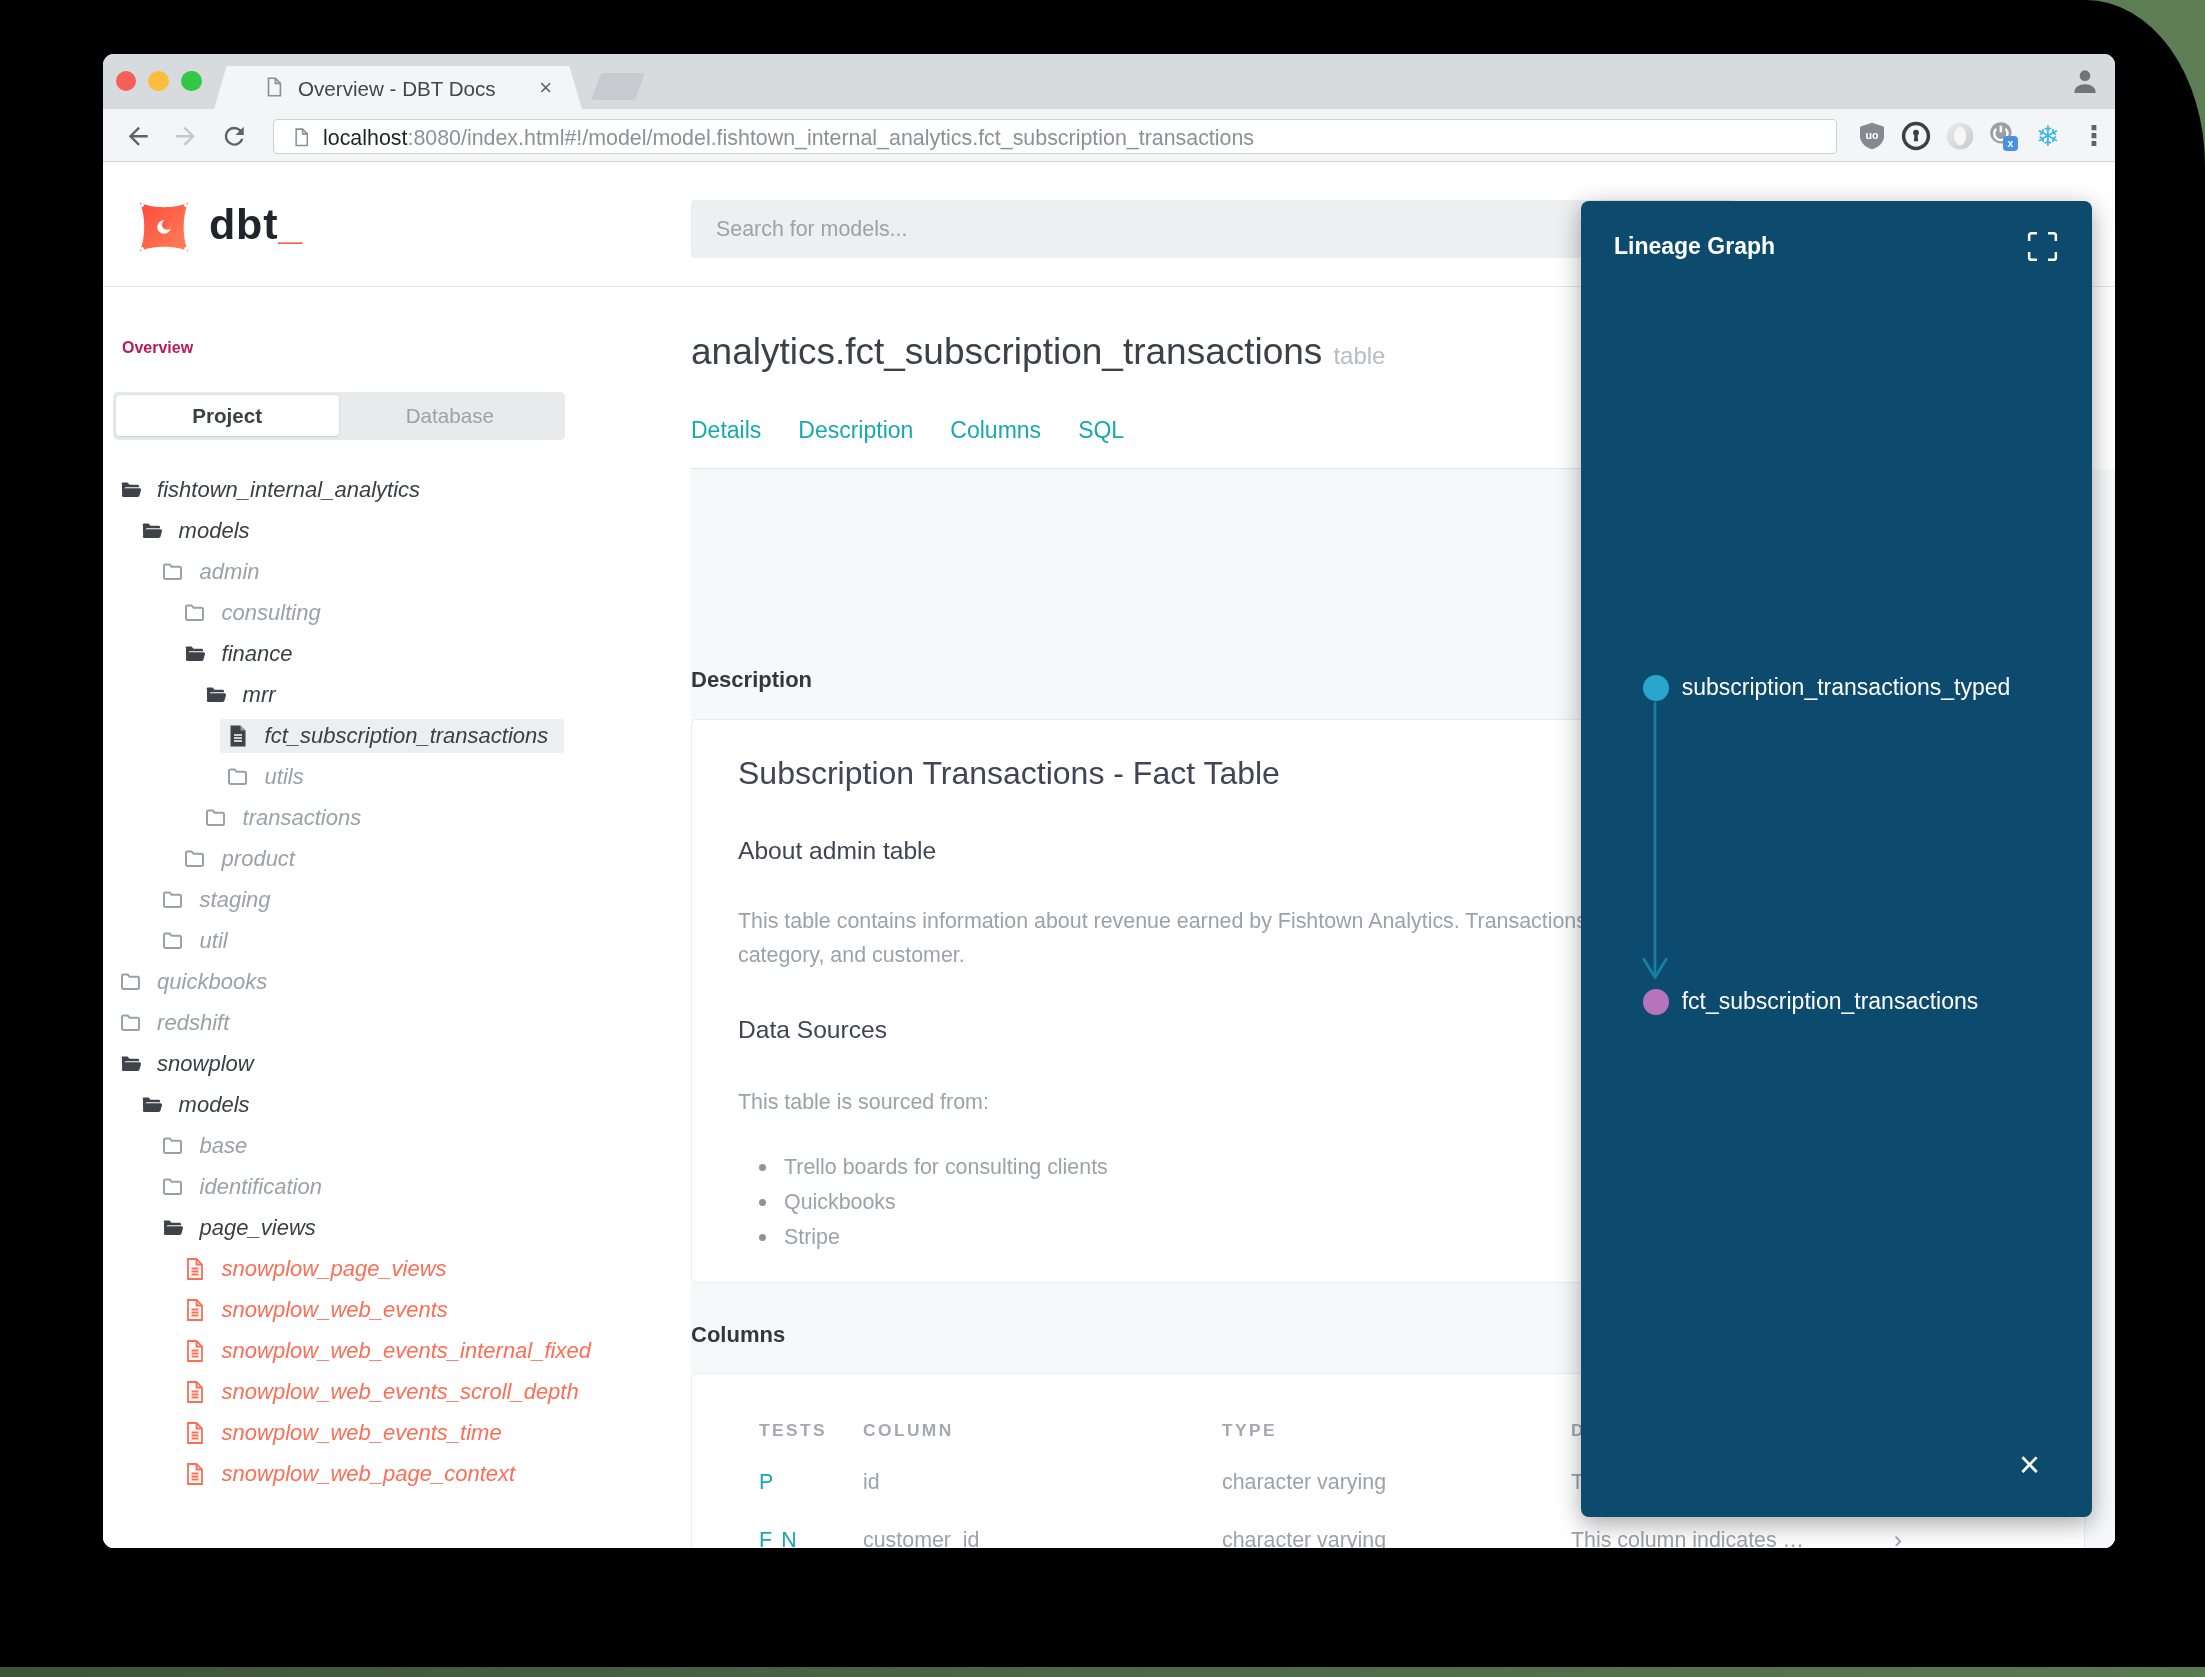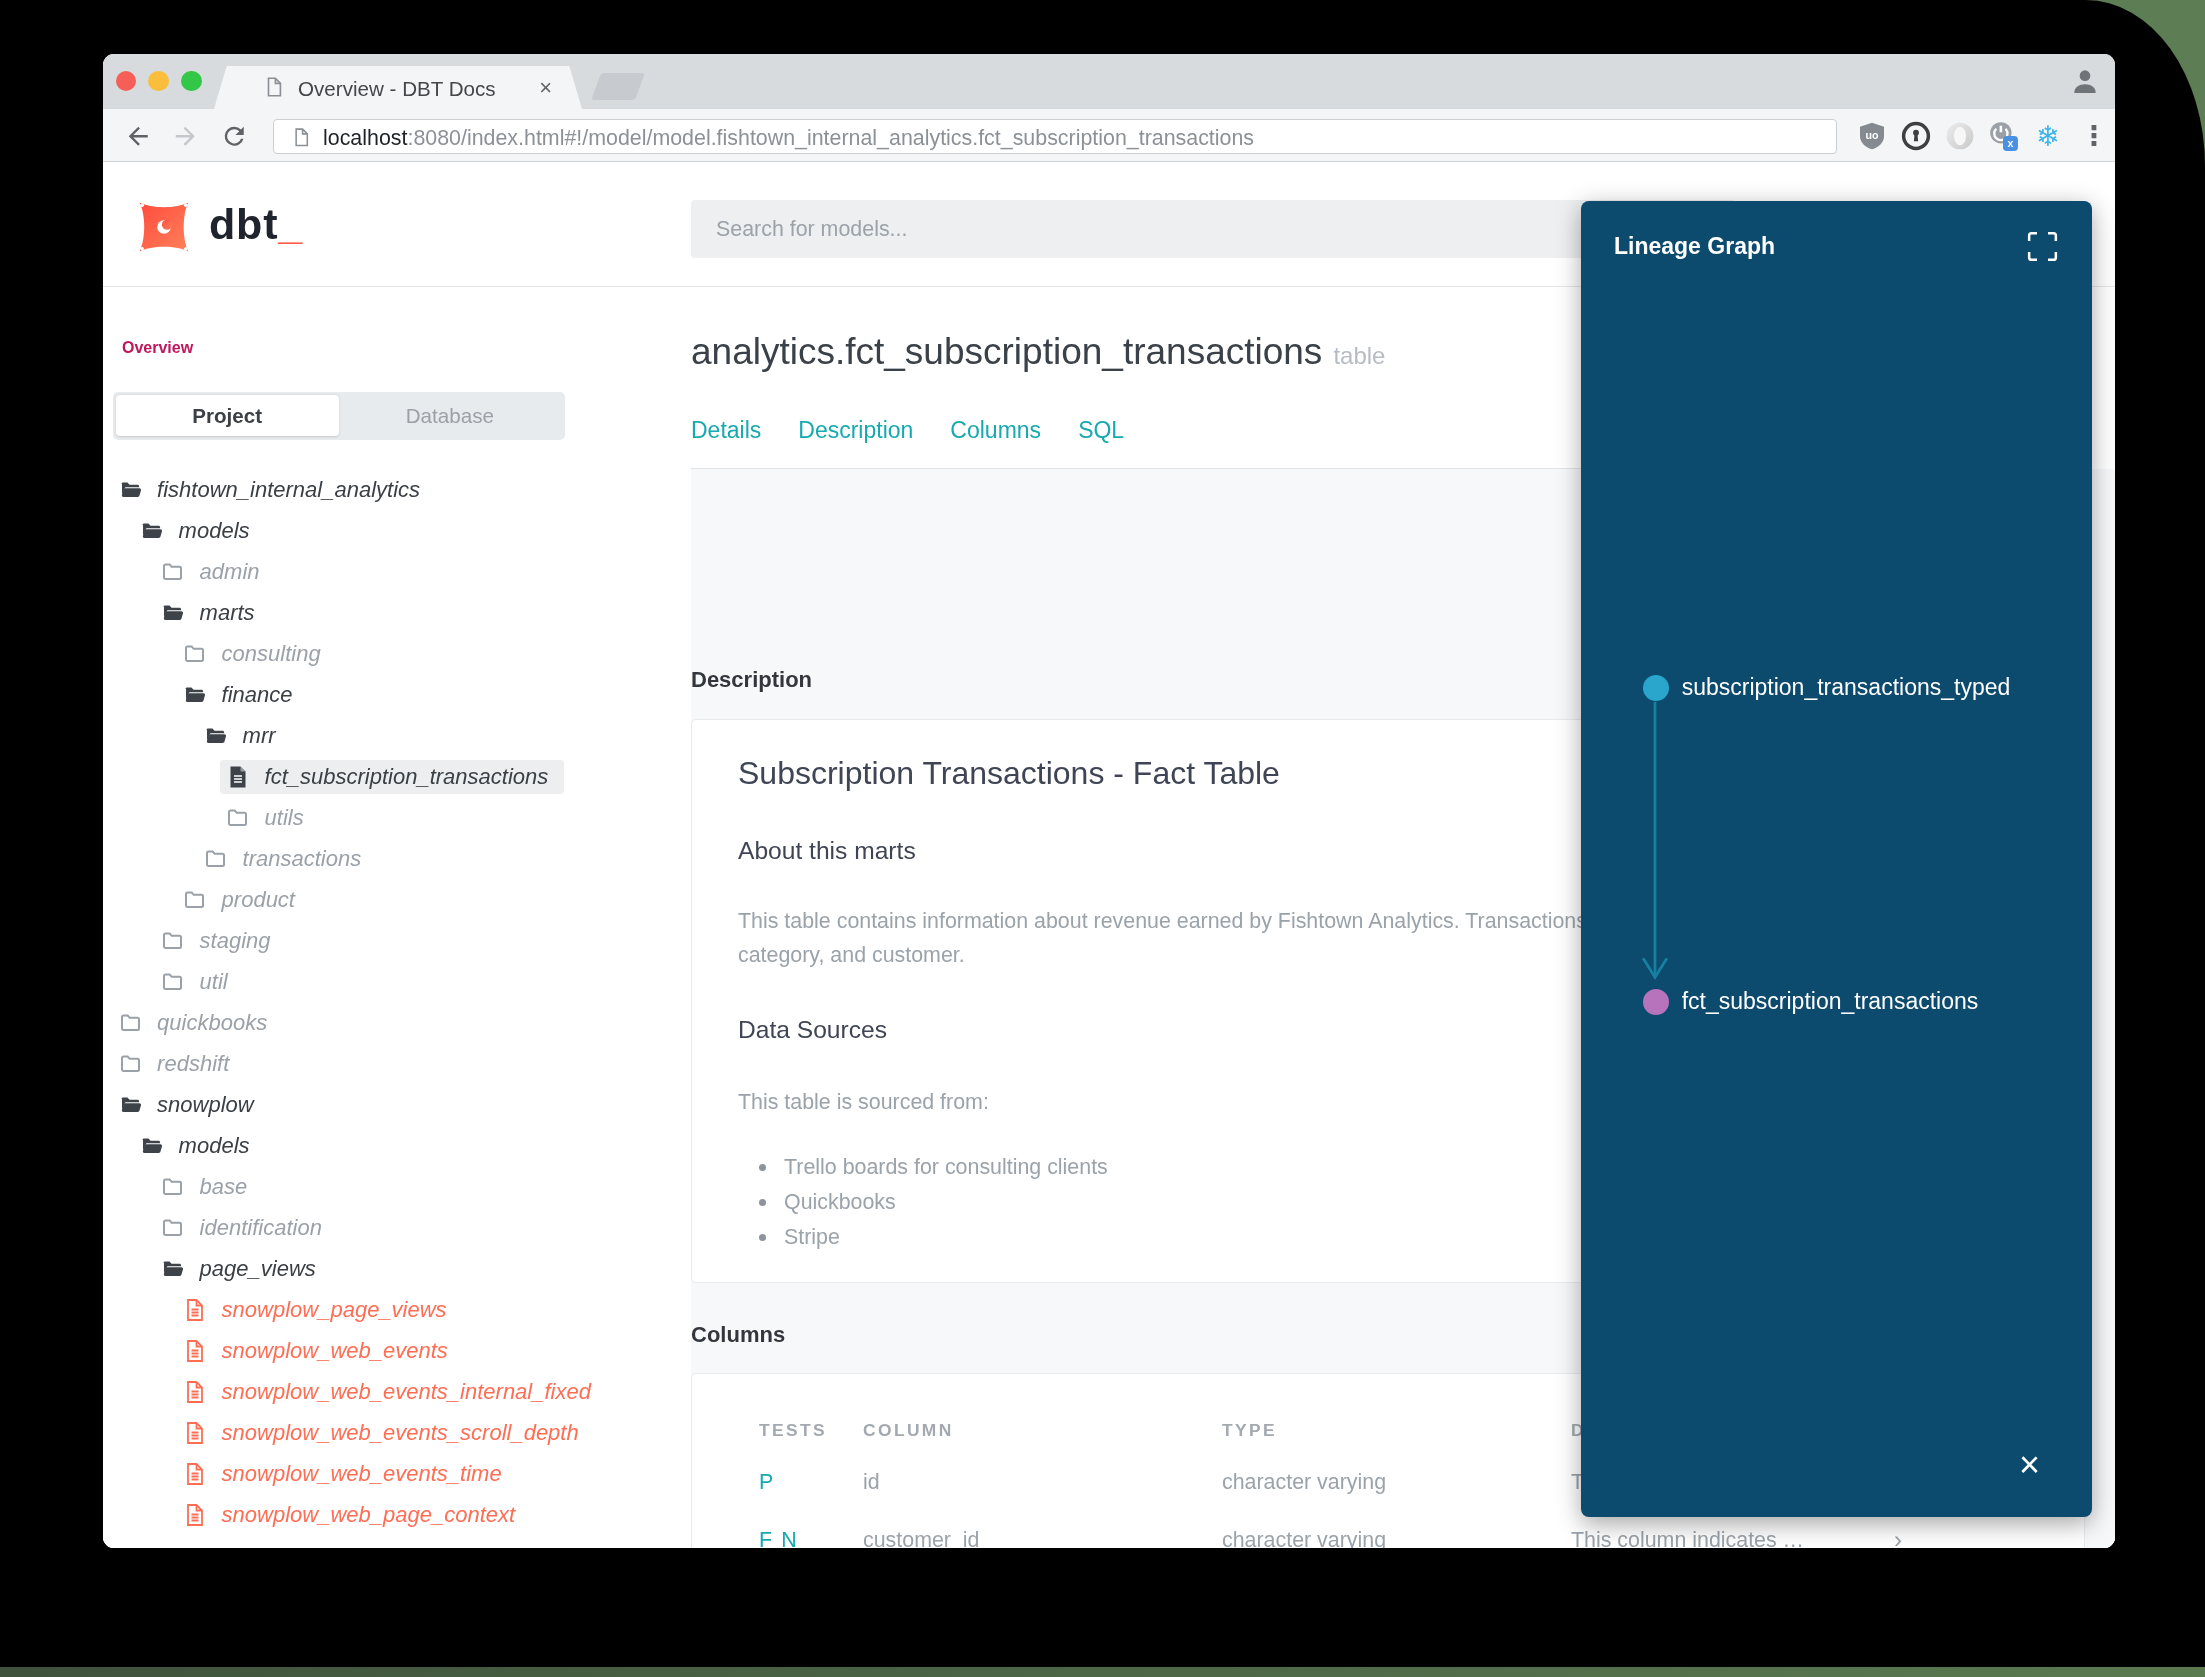--- a/index.html
+++ b/index.html
@@ -280,31 +280,20 @@
           <div class="tree-item" style="padding-left: 52px;">
             <span class="ti-inner">
               <span class="tree-icon">
                 <svg viewBox="0 0 24 24" fill="none" stroke="#9aa1a8" stroke-width="2">
                   <path d="M3 7.3V6c0-.8.7-1.5 1.5-1.5h4.2l2 2.3h7.8c.8 0 1.5.7 1.5 1.5v9.2c0 .8-.7 1.5-1.5 1.5h-14c-.8 0-1.5-.7-1.5-1.5z"></path>
                 </svg>
               </span>
               <span class="tree-label lbl-gray">admin</span>
             </span>
           </div>
-          <div class="tree-item" style="padding-left: 52px;">
-            <span class="ti-inner">
-              <span class="tree-icon">
-                <svg viewBox="0 0 24 24" fill="#3e434a">
-                  <path d="M2.5 6c0-.9.7-1.6 1.6-1.6h4.4l2 2.3h8c.9 0 1.6.7 1.6 1.6v.9H7.3c-.8 0-1.5.5-1.7 1.3L3 16.8V6z"></path>
-                  <path d="M6.9 10.3h13.6c1 0 1.8 1 1.5 2l-1.6 5.5c-.2.7-.8 1.2-1.5 1.2H4.4c-1 0-1.8-1-1.5-2l1.7-5.5c.2-.7.8-1.2 1.5-1.2z"></path>
-                </svg>
-              </span>
-              <span class="tree-label lbl-dark">marts</span>
-            </span>
-          </div>
           <div class="tree-item" style="padding-left: 74px;">
             <span class="ti-inner">
               <span class="tree-icon">
                 <svg viewBox="0 0 24 24" fill="none" stroke="#9aa1a8" stroke-width="2">
                   <path d="M3 7.3V6c0-.8.7-1.5 1.5-1.5h4.2l2 2.3h7.8c.8 0 1.5.7 1.5 1.5v9.2c0 .8-.7 1.5-1.5 1.5h-14c-.8 0-1.5-.7-1.5-1.5z"></path>
                 </svg>
               </span>
               <span class="tree-label lbl-gray">consulting</span>
             </span>
           </div>
@@ -549,21 +538,21 @@
         <span>Description</span>
         <span>Columns</span>
         <span>SQL</span>
       </div>
       <div class="main-divider"></div>
       <div class="gray-zone">
 
         <div class="sec-heading h-desc">Description</div>
         <div class="card card1">
           <h1>Subscription Transactions - Fact Table</h1>
-          <div class="card-h3 h3-about">About this marts</div>
+          <div class="card-h3 h3-about">About admin table</div>
           <div class="card-p p-about">
             <span>This table contains information about revenue earned by Fishtown Analytics. Transactions are segmented by type,</span><br>
             <span>category, and customer.</span>
           </div>
           <div class="card-h3 h3-sources">Data Sources</div>
           <div class="card-p p-sources">This table is sourced from:</div>
           <ul class="src-list">
               <li>Trello boards for consulting clients</li>
               <li>Quickbooks</li>
               <li>Stripe</li>

